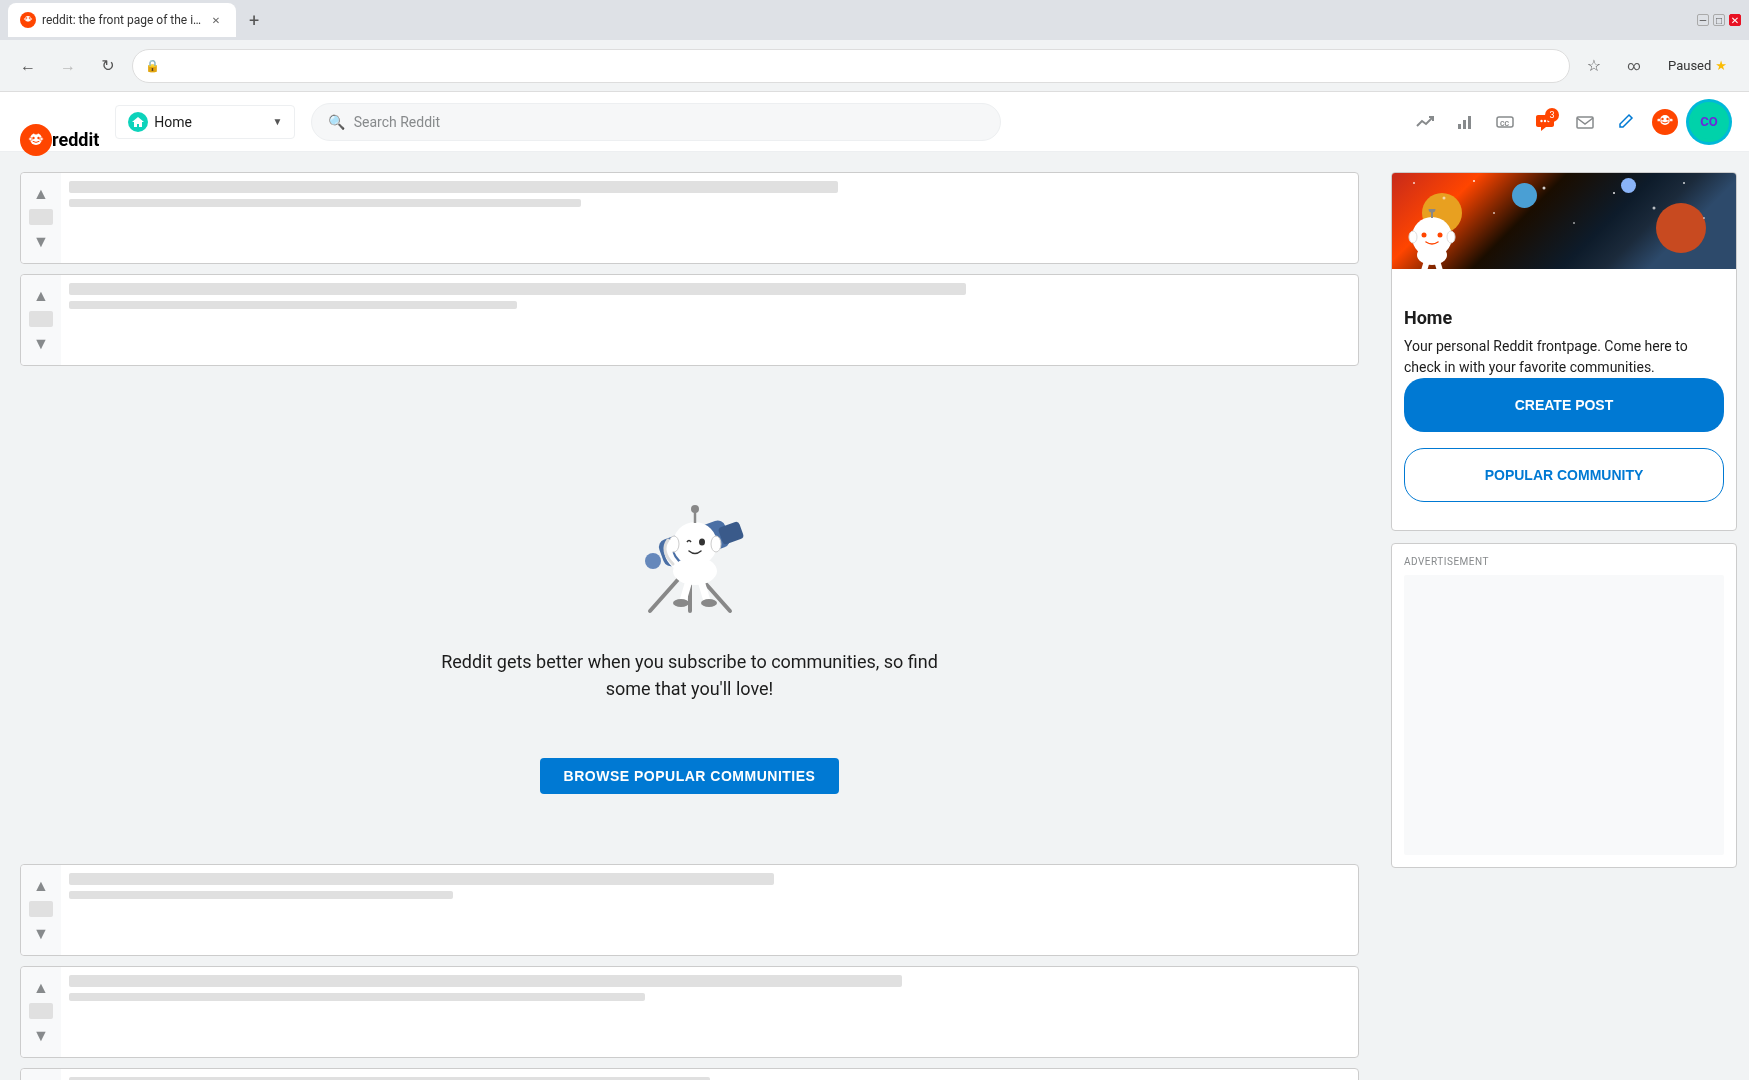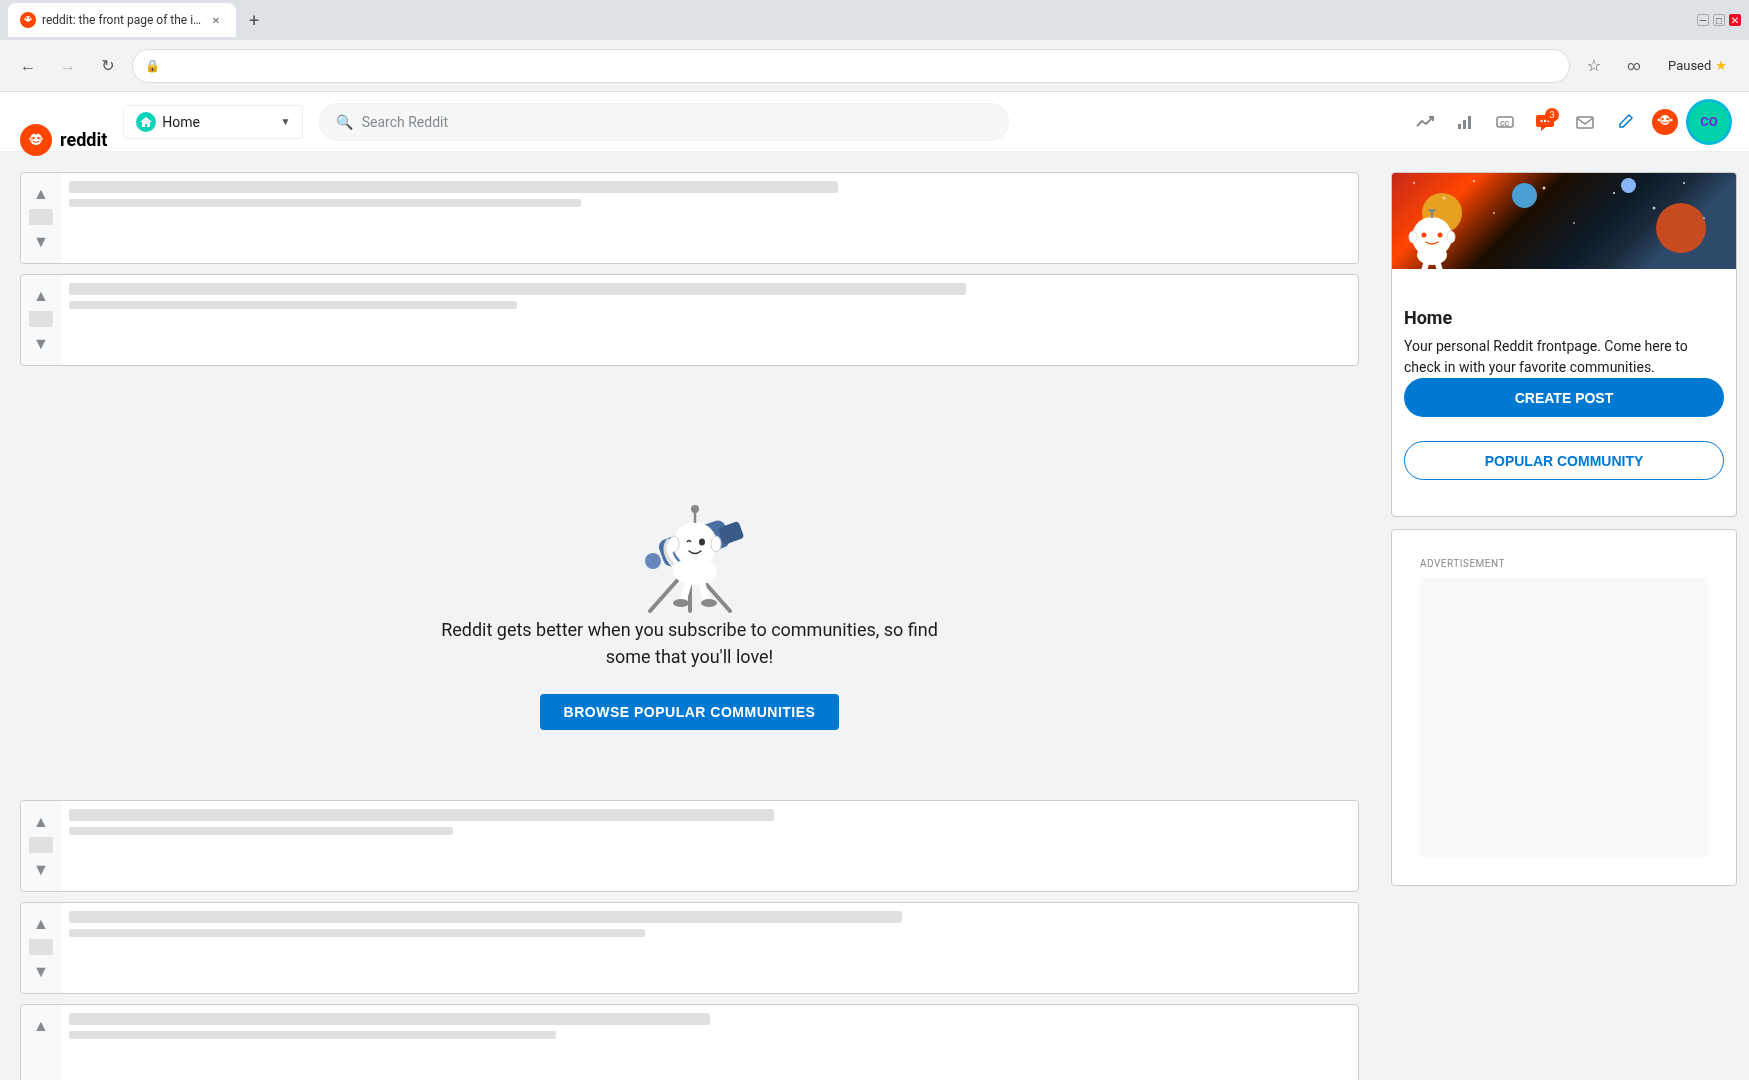--- a/index.html
+++ b/index.html
@@ -21,21 +21,21 @@
     .browser-addressbar-url { font-size: 14px; color: #333; flex: 1; }
     .browser-toolbar-right { display: flex; align-items: center; gap: 8px; }
     .browser-toolbar-btn { width: 32px; height: 32px; border-radius: 50%; display: flex; align-items: center; justify-content: center; cursor: pointer; color: #555; font-size: 16px; }
 
     
     .reddit-banner { height: 42px; background: #0079d3; display: flex; align-items: center; padding: 0 16px; font-size: 14px; color: #fff; gap: 4px; }
     .reddit-banner a { color: #fff; text-decoration: underline; cursor: pointer; }
 
     
     .reddit-header { height: 60px; background: #fff; display: flex; align-items: center; padding: 0 20px; gap: 16px; border-bottom: 1px solid #edeff1; z-index: 100; }
-    .reddit-logo-area { display: flex; align-items: center; gap: 8px; text-decoration: none; cursor: pointer; margin-top: 36px; }
+    .reddit-logo-area { display: flex; align-items: center; text-decoration: none; cursor: pointer; margin-top: 36px; }
     .reddit-logo-icon { width: 32px; height: 32px; background: #ff4500; border-radius: 50%; display: flex; align-items: center; justify-content: center; color: white; font-size: 18px; }
     .reddit-logo-text { font-size: 18px; font-weight: 700; color: #000; }
     .reddit-home-selector { display: flex; align-items: center; gap: 6px; padding: 6px 12px; border: 1px solid #edeff1; border-radius: 4px; cursor: pointer; min-width: 180px; }
     .reddit-home-icon { width: 20px; height: 20px; border-radius: 50%; background: #0dd3bb; display: flex; align-items: center; justify-content: center; font-size: 12px; color: white; }
     .reddit-home-label { font-size: 14px; color: #1c1c1c; flex: 1; }
     .reddit-search { flex: 1; max-width: 690px; height: 38px; background: #f6f7f8; border: 1px solid #edeff1; border-radius: 20px; display: flex; align-items: center; padding: 0 16px; gap: 8px; cursor: text; }
     .reddit-search-icon { color: #878a8c; font-size: 14px; }
     .reddit-search-placeholder { font-size: 14px; color: #878a8c; }
     .reddit-header-actions { display: flex; align-items: center; gap: 8px; margin-left: auto; }
     .reddit-header-icon-btn { width: 32px; height: 32px; display: flex; align-items: center; justify-content: center; cursor: pointer; border-radius: 4px; position: relative; }
@@ -50,39 +50,39 @@
     
     .post-list { display: flex; flex-direction: column; gap: 10px; }
     .post-item { background: #fff; border: 1px solid #ccc; border-radius: 4px; display: flex; align-items: stretch; min-height: 92px; }
     .post-vote { width: 40px; background: #f8f9fa; display: flex; flex-direction: column; align-items: center; padding: 8px 4px; gap: 4px; border-radius: 4px 0 0 4px; }
     .vote-arrow { width: 24px; height: 24px; display: flex; align-items: center; justify-content: center; cursor: pointer; color: #878a8c; font-size: 16px; }
     .vote-score { width: 24px; height: 16px; background: #e0e0e0; border-radius: 2px; }
     .post-content { flex: 1; padding: 8px; }
     .post-content-placeholder { background: #e0e0e0; border-radius: 2px; height: 12px; margin-bottom: 6px; }
 
     
-    .empty-state { display: flex; flex-direction: column; align-items: center; justify-content: center; padding: 60px 20px; text-align: center; }
+    .empty-state { display: flex; flex-direction: column; align-items: center; justify-content: center; padding: 60px 20px; text-align: center; gap: 32px; }
 
     
     .reddit-sidebar { width: 370px; padding: 20px 12px; display: flex; flex-direction: column; gap: 12px; overflow-y: auto; }
     .sidebar-card { background: #fff; border: 1px solid #ccc; border-radius: 4px; overflow: hidden; }
     .sidebar-banner { width: 100%; height: 96px; background: linear-gradient(135deg, #c62a1b 0%, #ff4500 20%, #1a0d00 40%, #0d1b2a 60%, #1b2a3b 70%, #2d4a6b 80%); position: relative; overflow: hidden; }
     .planet1 { position: absolute; width: 40px; height: 40px; border-radius: 50%; background: #e8a020; top: 20px; left: 30px; }
     .planet2 { position: absolute; width: 25px; height: 25px; border-radius: 50%; background: #4a9fd4; top: 10px; left: 120px; }
     .planet3 { position: absolute; width: 50px; height: 50px; border-radius: 50%; background: #c84a20; top: 30px; right: 30px; }
     .planet4 { position: absolute; width: 15px; height: 15px; border-radius: 50%; background: #8ab4f8; top: 5px; right: 100px; }
     .sidebar-subreddit-info { padding: 0 12px 12px; }
     .sidebar-title { font-size: 18px; font-weight: 700; color: #1c1c1c; margin: 8px 0 8px; }
     .sidebar-desc { font-size: 14px; color: #1c1c1c; line-height: 1.5; }
-    .sidebar-btn { width: 100%; height: 39px; border-radius: 20px; border: none; font-size: 14px; font-weight: 700; cursor: pointer; display: flex; align-items: center; justify-content: center; margin-bottom: 24px; }
+    .sidebar-btn { width: 100%; height: 54px; border-radius: 20px; border: none; font-size: 14px; font-weight: 700; cursor: pointer; display: flex; align-items: center; justify-content: center; margin-bottom: 16px; }
     .sidebar-btn-primary { background: #0079d3; color: white; }
     .sidebar-btn-secondary { background: white; color: #0079d3; border: 1px solid #0079d3; }
 
     
-    .ad-card { background: #fff; border: 1px solid #ccc; border-radius: 4px; padding: 28px; }
+    .ad-card { background: #fff; border: 1px solid #ccc; border-radius: 4px; padding: 12px; }
     .ad-label { font-size: 10px; color: #878a8c; text-transform: uppercase; letter-spacing: 0.5px; margin-bottom: 8px; }
     .ad-content { min-height: 280px; background: #f8f9fa; border-radius: 2px; }
 
     
     .empty-state-text { font-size: 18px; color: #1c1c1c; max-width: 500px; line-height: 1.5; margin-bottom: 24px; }
     .empty-state-btn { background: #0079d3; color: white; border: none; border-radius: 4px; padding: 10px 24px; font-size: 14px; font-weight: 700; cursor: pointer; letter-spacing: 0.5px; text-transform: uppercase; }
 
     
     .snoo-svg { width: 200px; height: 180px; }
 

